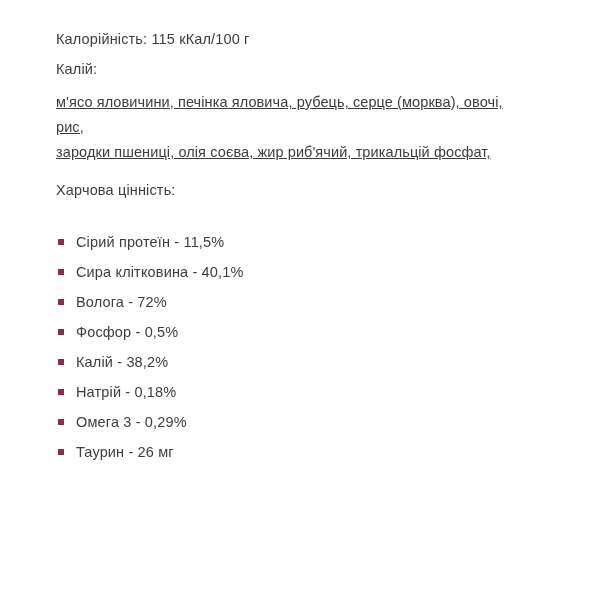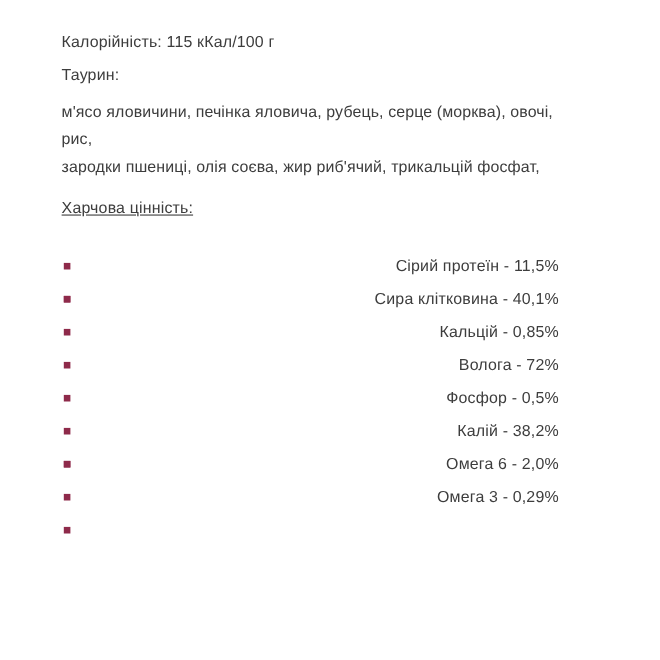--- a/index.html
+++ b/index.html
@@ -26,60 +26,59 @@
     color: #3d3d3d;
     letter-spacing: 0.15px;
     white-space: pre-wrap;
   }
   .para {
     font-size: 14.5px;
     line-height: 25px;
     color: #3d3d3d;
     letter-spacing: 0.1px;
     margin: 0;
+    text-decoration: underline;
   }
   .para-block {
     margin-top: 6px;
   }
   .heading-gap {
     margin-top: 10px;
-    text-decoration: underline;
   }
   .list {
     list-style: none;
     margin: 22px 0 0 0;
     padding: 0;
   }
   .list-item {
     position: relative;
     font-size: 14.5px;
     line-height: 30px;
     color: #3d3d3d;
     padding-left: 20px;
     letter-spacing: 0.15px;
-    text-align: right;
   }
   .bullet {
     position: absolute;
     left: 2px;
     top: 12px;
     width: 6px;
     height: 6px;
     background: #8e2a4a;
     display: block;
   }
 </style>
 </head>
 <body>
 
 <div class="page">
 
   <div class="line">Калорійність: 115 кКал/100 г</div>
 
-  <div class="line">Таурин:</div>
+  <div class="line">Калій:</div>
 
   <div class="para-block">
     <p class="para">м'ясо яловичини, печінка яловича, рубець, серце (морква), овочі, рис,</p>
     <p class="para">зародки пшениці, олія соєва, жир риб'ячий, трикальцій фосфат,</p>
   </div>
 
   <div class="line heading-gap">Харчова цінність:</div>
 
   <ul class="list">
     <li class="list-item">
@@ -88,43 +87,40 @@
     </li>
     <li class="list-item">
       <span class="bullet" style="background: rgb(142, 42, 74);"></span>
     </li>
     <li class="list-item">
       <span class="bullet" style="background: rgb(142, 42, 74);"></span>
       <span>Сира клітковина - 40,1%</span>
     </li>
     <li class="list-item">
       <span class="bullet" style="background: rgb(142, 42, 74);"></span>
-      <span>Кальцій - 0,85%</span>
-    </li>
-    <li class="list-item">
-      <span class="bullet" style="background: rgb(142, 42, 74);"></span>
       <span>Волога - 72%</span>
     </li>
     <li class="list-item">
       <span class="bullet" style="background: rgb(142, 42, 74);"></span>
       <span>Фосфор - 0,5%</span>
     </li>
     <li class="list-item">
       <span class="bullet" style="background: rgb(142, 42, 74);"></span>
       <span>Калій - 38,2%</span>
     </li>
     <li class="list-item">
       <span class="bullet" style="background: rgb(142, 42, 74);"></span>
+      <span>Натрій - 0,18%</span>
     </li>
     <li class="list-item">
       <span class="bullet" style="background: rgb(142, 42, 74);"></span>
-      <span>Омега 6 - 2,0%</span>
     </li>
     <li class="list-item">
       <span class="bullet" style="background: rgb(142, 42, 74);"></span>
       <span>Омега 3 - 0,29%</span>
     </li>
     <li class="list-item">
       <span class="bullet" style="background: rgb(142, 42, 74);"></span>
+      <span>Таурин - 26 мг</span>
     </li>
   </ul>
 
 </div>
 
 </body></html>

